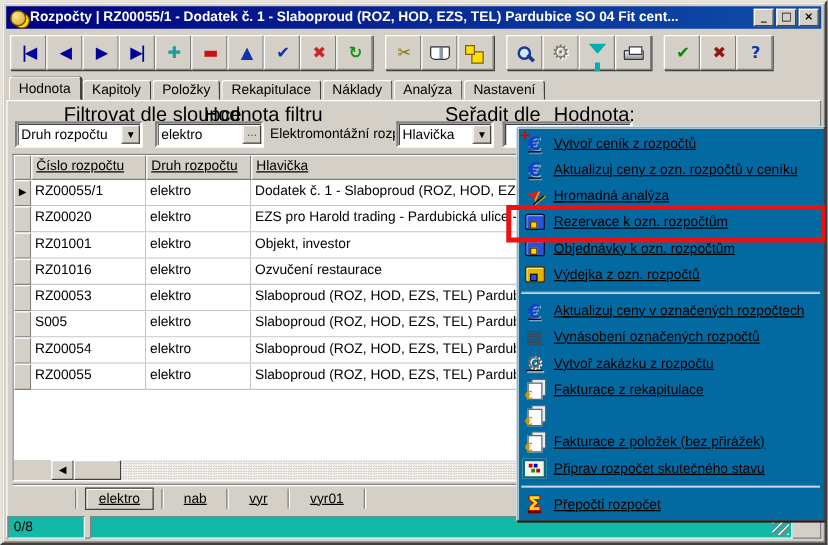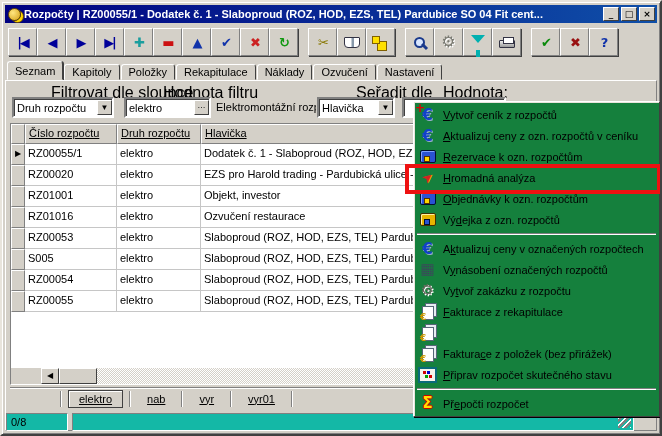--- a/index.html
+++ b/index.html
@@ -86,23 +86,23 @@
   .btab.active{border:1px solid #404040;background:#d4d0c8;box-shadow:inset 1px 1px 0 #fff;}
   
   .statusbar{position:absolute;left:4px;right:4px;bottom:3px;height:20px;display:flex;align-items:stretch;padding-top:2px;}
   .spanel{background:#14b8a6;border:1px solid;border-color:#808080 #fff #fff #808080;
     font-size:11px;padding:2px 4px 0;}
   .sp1{width:62px;flex:none;}
   .sp2{flex:1;margin-left:4px;margin-right:22px;position:relative;}
   .grip{position:absolute;right:2px;bottom:2px;width:13px;height:13px;
     background:repeating-linear-gradient(135deg,transparent 0 2px,#fff 2px 3px,#808080 3px 5px);}
   
-  .cmenu{position:absolute;left:411px;top:99px;width:247px;z-index:50;background:#15803d;
+  .cmenu{position:absolute;left:411px;top:99px;width:247px;z-index:50;background:#0369a1;
     border:1px solid;border-color:#fff #404040 #404040 #fff;box-shadow:inset 1px 1px 0 #e8e4dc, 1px 1px 0 #000;
-    padding:2px 1px;}
+    padding:2px 1px;text-decoration:underline;}
   .menu-item{display:flex;align-items:center;height:21px;font-size:11px;color:#000;white-space:nowrap;}
   .menu-sep{height:2px;border-top:1px solid #808080;border-bottom:1px solid #fff;margin:3px 2px;}
   .mi{width:19px;height:17px;display:inline-flex;align-items:center;justify-content:center;
     position:relative;flex:none;margin:0 6px 0 3px;font-family:"DejaVu Sans",sans-serif;}
   .mi.euro-icon::before,.mi.euro-plus-icon::before{content:"€";font-weight:bold;font-size:15px;
     color:#1141c9;text-shadow:1px 1px 0 #9ab0cc;}
   .mi.euro-plus-icon::after{content:"+";position:absolute;left:-3px;top:-5px;color:#e00000;font-weight:bold;font-size:12px;}
   .mi.rocket-icon::before{content:"➤";color:#d42222;font-size:13px;transform:rotate(-40deg);
     display:block;text-shadow:1px 1px 0 #f0a000;}
   .mi.safe-blue-icon::before,.mi.safe-yellow-icon::before{content:"";width:14px;height:11px;display:block;
@@ -200,26 +200,26 @@
       </button>
       <button class="tbtn">
         <span class="ti" style="color: rgb(153, 17, 17);">✖</span>
       </button>
       <button class="tbtn">
         <span class="ti" style="color: rgb(17, 51, 170);">?</span>
       </button>
     </div>
 
   <div class="tabbar">
-      <div class="tab active">Seznam</div>
+      <div class="tab active">Hodnota</div>
       <div class="tab">Kapitoly</div>
       <div class="tab">Položky</div>
       <div class="tab">Rekapitulace</div>
       <div class="tab">Náklady</div>
-      <div class="tab">Ozvučení</div>
+      <div class="tab">Analýza</div>
       <div class="tab">Nastavení</div>
     </div>
 
   <div class="client">
     <span class="flabel" style="left:6px;top:3px">Filtrovat dle sloupce</span>
     <span class="flabel" style="left:118px;top:3px">Hodnota filtru</span>
     <span class="flabel" style="left:311px;top:3px">Seřadit dle</span>
     <span class="flabel" style="left:398px;top:3px">Hodnota:</span>
 
     <div class="combo" style="left:6px;top:16px;width:102px">
@@ -330,28 +330,28 @@
   <div class="cmenu">
       <div class="menu-item">
         <span class="mi euro-plus-icon"></span>
         <span class="mlabel"><u>V</u>ytvoř ceník z rozpočtů</span>
       </div>
       <div class="menu-item">
         <span class="mi euro-icon"></span>
         <span class="mlabel"><u>A</u>ktualizuj ceny z ozn. rozpočtů v ceníku</span>
       </div>
       <div class="menu-item">
+        <span class="mi rocket-icon"></span>
+        <span class="mlabel"><u>H</u>romadná analýza</span>
+      </div>
+      <div class="menu-item">
         <span class="mi safe-blue-icon"></span>
         <span class="mlabel"><u>R</u>ezervace k ozn. rozpočtům</span>
       </div>
       <div class="menu-item">
-        <span class="mi rocket-icon"></span>
-        <span class="mlabel"><u>H</u>romadná analýza</span>
-      </div>
-      <div class="menu-item">
         <span class="mi safe-blue-icon"></span>
         <span class="mlabel"><u>O</u>bjednávky k ozn. rozpočtům</span>
       </div>
       <div class="menu-item">
         <span class="mi safe-yellow-icon"></span>
         <span class="mlabel">Vý<u>d</u>ejka z ozn. rozpočtů</span>
       </div>
       <div class="menu-sep"></div>
       <div class="menu-item">
         <span class="mi euro-icon"></span>

